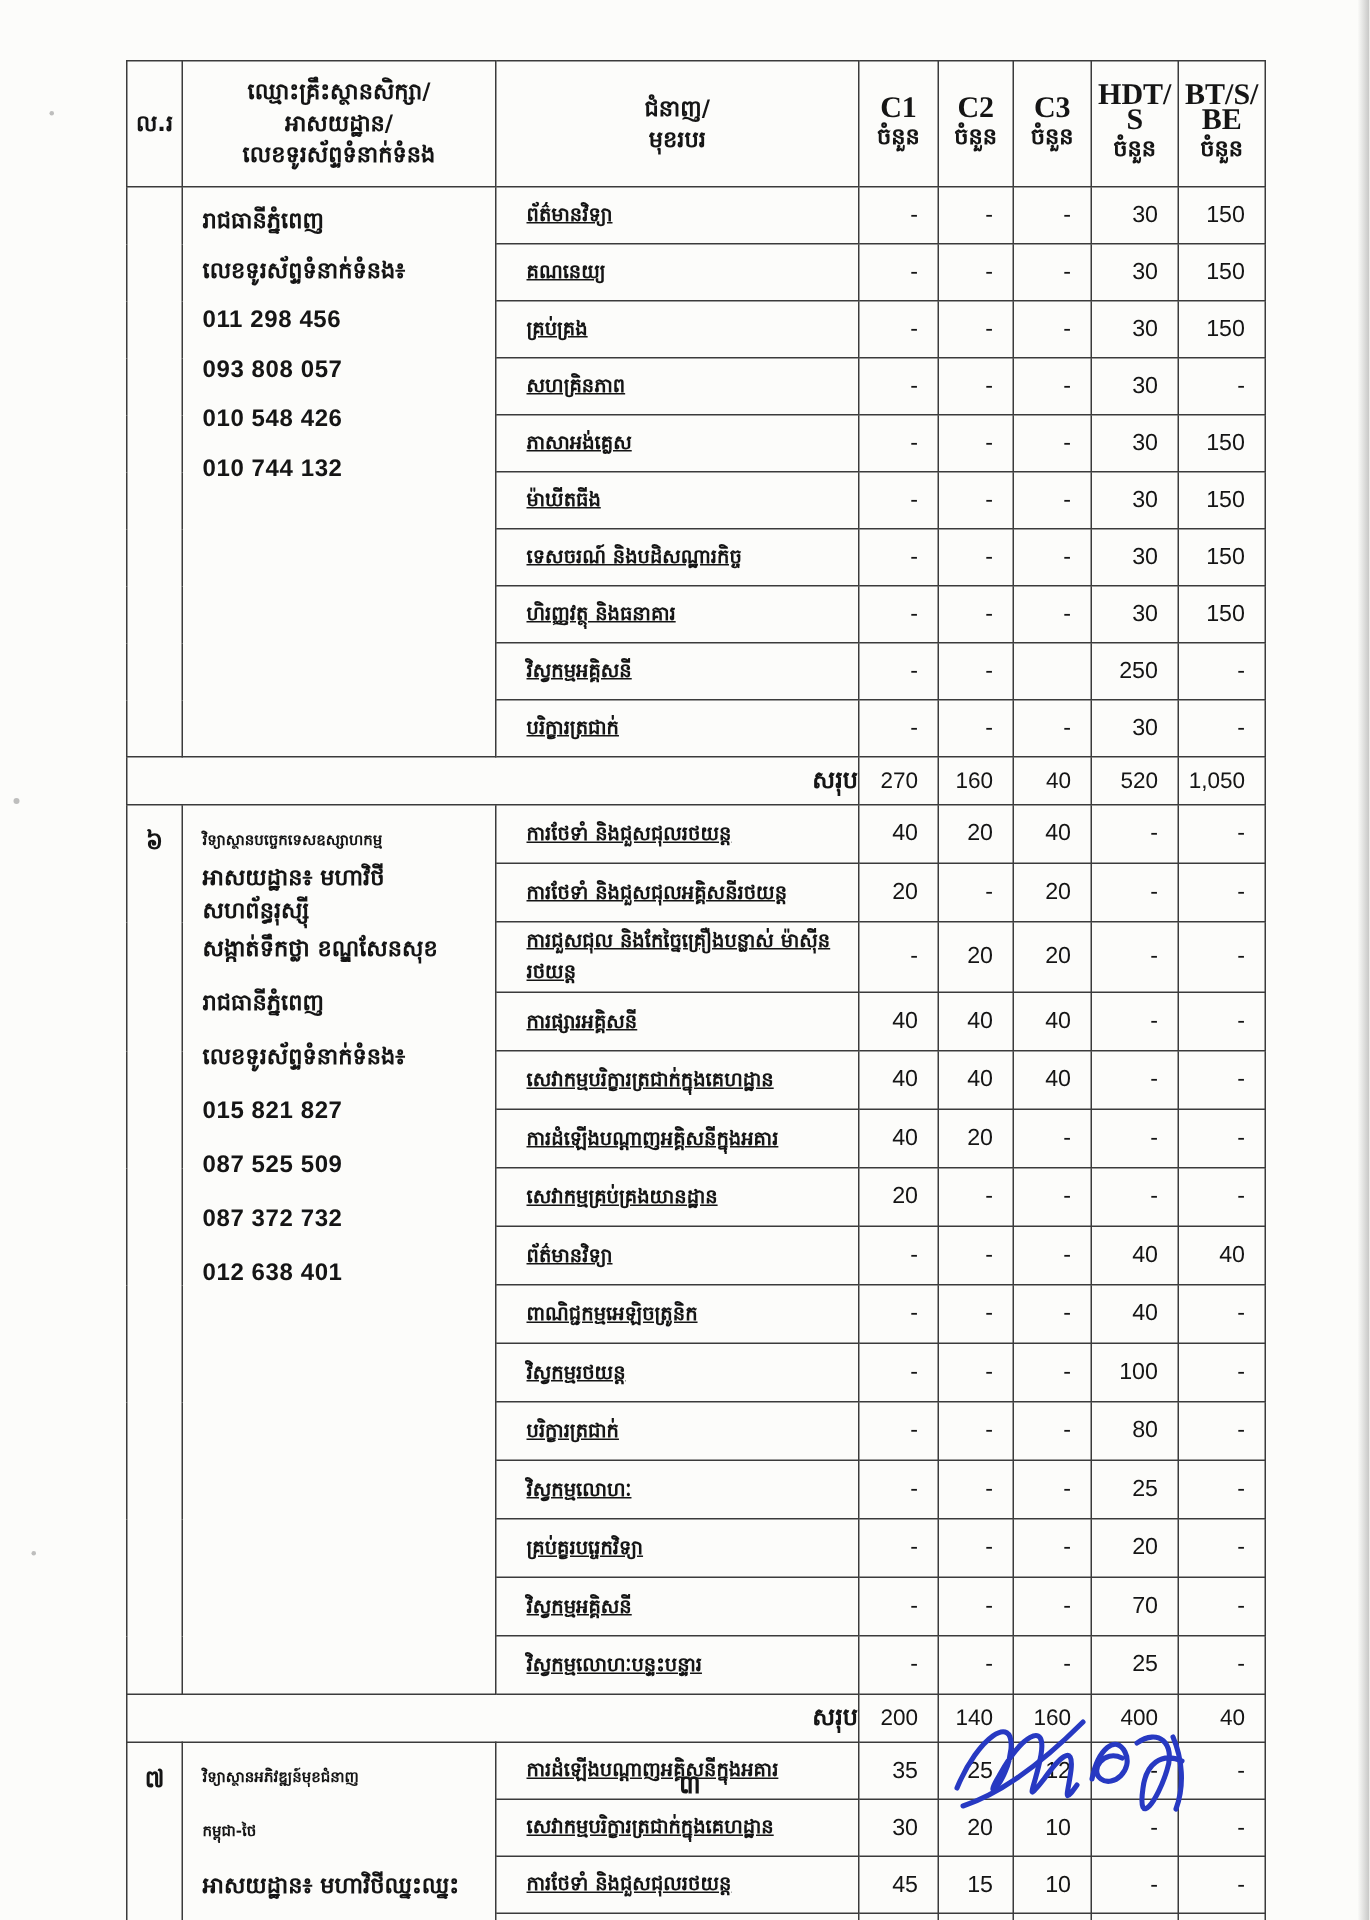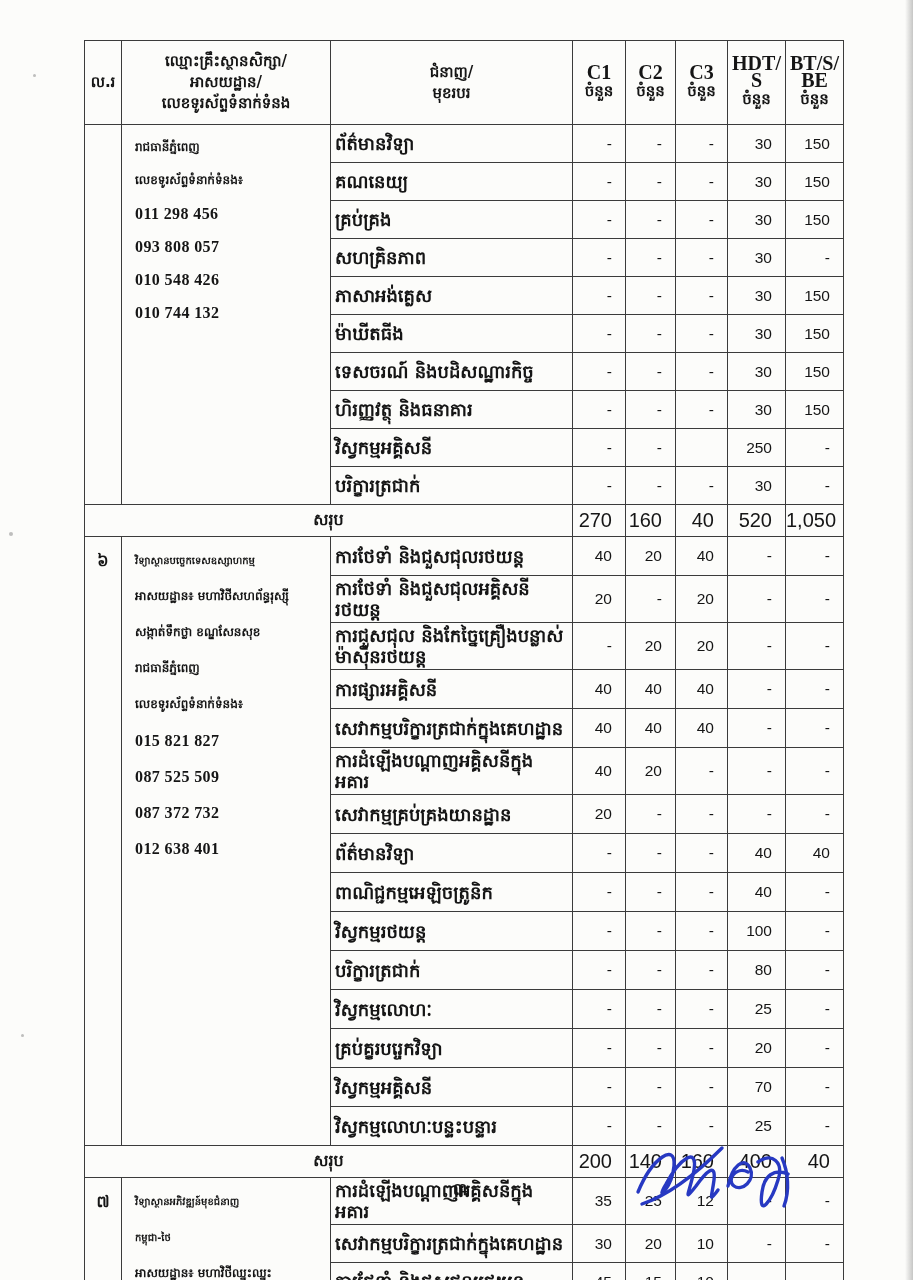--- a/index.html
+++ b/index.html
@@ -31,41 +31,41 @@
   table.doc,td,th{border:1.6px solid #3b3b3b;}
   th,td{padding:0;overflow:hidden;}
 
   thead th{height:83px;text-align:center;vertical-align:middle;font-weight:bold;}
   .hk{font-size:15px;line-height:21px;font-weight:bold;}
   .hl{font-family:"Liberation Serif",serif;font-size:20px;line-height:17px;font-weight:bold;}
 
   .cell-no{text-align:center;vertical-align:top;padding-top:13px;font-weight:bold;font-size:16px;}
   .cell-info{vertical-align:top;padding:6px 4px 0 13px;}
   .inst-name{font-weight:bold;font-size:10px;line-height:20px;display:flex;align-items:center;}
-  .addr-line{font-weight:bold;font-size:12px;display:flex;align-items:center;}
-  .phone{font-family:Liberation Serif, serif;font-weight:600;font-size:16px;letter-spacing:.4px;}
+  .addr-line{font-weight:bold;font-size:15px;display:flex;align-items:center;}
+  .phone{font-family:Liberation Sans, sans-serif;font-weight:600;font-size:16px;letter-spacing:.4px;}
 
   .sec0 td{height:33px;}
   .sec1 td{height:34px;}
   .sec2 td{height:33px;}
   .sec0 .addr-line{height:33px;}
   .sec1 .inst-name,.sec1 .addr-line{height:36px;}
   .sec2 .inst-name,.sec2 .addr-line{height:36px;}
 
   .cell-subject{
-    font-weight:bold;font-size:18px;line-height:21px;
-    vertical-align:middle;padding:2px 6px 2px 4px;
+    font-weight:bold;font-size:13px;line-height:21px;
+    vertical-align:middle;padding:2px 6px 2px 20px;text-decoration:underline;
   }
   .cell-num{
     text-align:right;vertical-align:middle;padding-right:13px;
     font-family:"Liberation Sans",sans-serif;font-size:15.5px;
   }
-  .total-row td{height:31px;}
+  .total-row td{height:31px;text-align:right;}
   .cell-total-label{text-align:center;vertical-align:middle;font-weight:bold;font-size:16px;}
-  .total-num{font-size:20px;}
+  .total-num{font-size:15px;}
 
   .page-number{
     position:absolute;left:438px;top:1178px;width:44px;
     text-align:center;font-weight:bold;font-size:17px;
   }
   .signature{position:absolute;left:630px;top:1128px;width:178px;height:100px;}
 </style>
 </head>
 <body>
 

